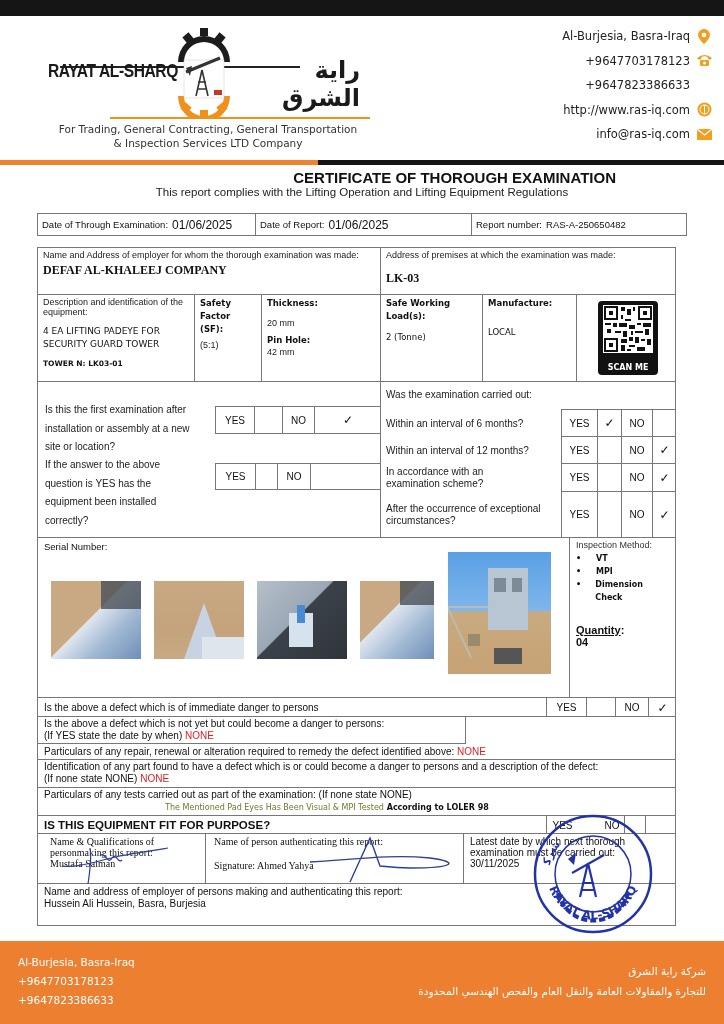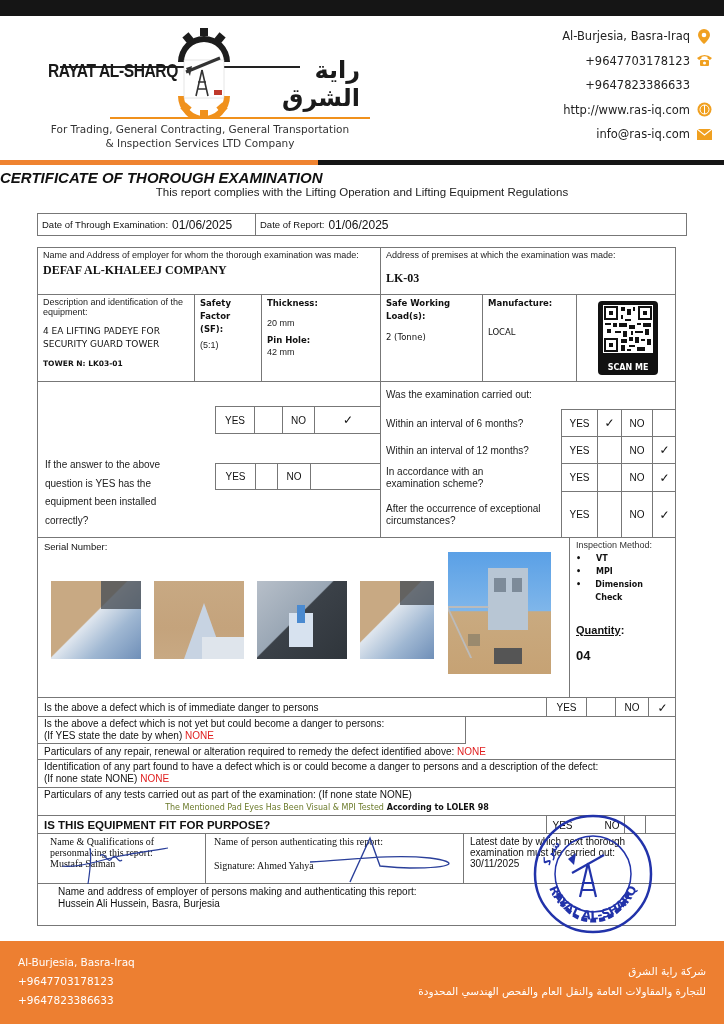--- a/index.html
+++ b/index.html
@@ -8,33 +8,33 @@
 
   .topbar { position: absolute; left: 0; top: 0; width: 724px; height: 16px; background: #151515; }
 
   
   .logo { position: absolute; left: 40px; top: 22px; width: 320px; height: 120px; }
   .logo-en { position: absolute; left: 8px; top: 38px; font-family: "Liberation Sans", sans-serif; font-weight: bold; font-size: 19px; letter-spacing: -0.5px; color: #1a1a1a; transform: scaleX(0.82); transform-origin: left center; }
   .logo-ar { position: absolute; left: 195px; top: 34px; font-family: "DejaVu Sans", sans-serif; font-weight: bold; font-size: 24px; color: #1a1a1a; direction: rtl; }
   .logo-line-top { position: absolute; left: 20px; top: 44px; width: 240px; height: 2px; background: #222; }
   .logo-line-bot { position: absolute; left: 70px; top: 95px; width: 260px; height: 2px; background: #f0911c; }
   .logo-gear { position: absolute; left: 132px; top: 4px; width: 64px; height: 92px; }
-  .logo-tagline { position: absolute; left: 0; top: 100px; width: 320px; text-align: center; font-size: 10.5px; line-height: 14px; color: #333; font-family: "DejaVu Sans", sans-serif; }
+  .logo-tagline { position: absolute; left: 8px; top: 100px; width: 320px; text-align: center; font-size: 10.5px; line-height: 14px; color: #333; font-family: "DejaVu Sans", sans-serif; }
 
   
   .contacts { position: absolute; right: 12px; top: 24px; width: 230px; }
   .contact-row { display: flex; justify-content: flex-end; align-items: center; height: 24.5px; font-family: "DejaVu Sans", sans-serif; font-size: 11.5px; color: #222; }
   .contact-row .ci { width: 16px; height: 16px; margin-left: 6px; display: inline-flex; align-items: center; justify-content: center; color: #f0a020; font-size: 13px; }
   .contact-row .ci.empty { visibility: hidden; }
 
   .divider { position: absolute; top: 160px; left: 0; width: 724px; height: 5px; display: flex; }
   .divider .o { width: 318px; background: #ef8330; }
   .divider .b { flex: 1; background: #151515; }
 
-  .title { position: absolute; top: 169px; left: 0; width: 616px; text-align: left; font-weight: bold; font-size: 15px; font-style: italic; }
+  .title { position: absolute; top: 169px; left: 0; width: 616px; text-align: right; font-weight: bold; font-size: 15px; }
   .subtitle { position: absolute; top: 186px; left: 0; width: 724px; text-align: center; font-size: 11.5px; color: #222; }
 
   .datebar { position: absolute; top: 213px; left: 37px; width: 650px; height: 23px; border: 1px solid #777; display: flex; font-size: 9.5px; }
   .datebar > div { display: flex; align-items: center; padding-left: 4px; border-right: 1px solid #777; }
   .datebar > div:last-child { border-right: none; }
   .datebar .big { font-size: 12px; margin-left: 4px; }
 
   .form { position: absolute; left: 37px; top: 247px; width: 639px; height: 679px; border: 1px solid #777; }
   .cell { position: absolute; border-right: 1px solid #777; border-bottom: 1px solid #777; font-size: 9px; padding: 2px 5px; }
   .lbl { color: #222; font-size: 9px; line-height: 10px; }
@@ -149,20 +149,24 @@
 
 <div class="datebar">
   <div style="width:218px;">
     <span>Date of Through Examination:</span>
     <span class="big">01/06/2025</span>
   </div>
   <div style="width:216px;">
     <span>Date of Report:</span>
     <span class="big">01/06/2025</span>
   </div>
+  <div style="flex:1;">
+    <span>Report number:</span>
+    <span style="margin-left:4px;">RAS-A-250650482</span>
+  </div>
 </div>
 
 <div class="form">
 
   <div class="cell" style="left:0;top:0;width:343px;height:47px;">
     <div class="lbl">Name and Address of employer for whom the thorough examination was made:</div>
     <div class="val-serif">DEFAF AL-KHALEEJ COMPANY</div>
   </div>
   <div class="cell" style="left:343px;top:0;width:295px;height:47px;border-right:none;">
     <div class="lbl">Address of premises at which the examination was made:</div>
@@ -204,20 +208,25 @@
           <rect x="20" y="3" width="2" height="2" fill="#111"></rect>
         <rect x="1" y="17" width="6" height="6" fill="none" stroke="#111" stroke-width="1"></rect>
           <rect x="3" y="19" width="2" height="2" fill="#111"></rect>
         <path d="M9 1h2v2h-2zM12 2h2v3h-2zM15 1h1v2h-1zM9 5h1v2h-1zM11 7h3v1h-3zM1 9h3v1h-3zM5 9h2v2h-2zM8 9h4v2h-4zM13 10h3v2h-3zM17 9h2v1h-2zM20 9h4v2h-4zM2 12h2v2h-2zM6 13h3v1h-3zM10 13h2v3h-2zM14 13h1v2h-1zM16 13h4v1h-4zM21 12h2v3h-2zM9 17h3v2h-3zM13 16h2v2h-2zM16 16h2v3h-2zM19 17h2v1h-2zM22 17h2v3h-2zM9 20h2v3h-2zM13 20h3v1h-3zM17 21h4v2h-4zM12 22h2v1h-2z" fill="#111"></path>
       </svg>
       <div style="position:absolute;left:0;bottom:3px;width:100%;text-align:center;color:#fff;font-family:'DejaVu Sans',sans-serif;font-size:8px;font-weight:bold;">SCAN ME</div>
     </div>
   </div>
 
   <div class="cell" style="left:0;top:134px;width:343px;height:156px;padding:0;">
+    <div class="q" style="left:7px;top:19px;width:170px;">
+      <div>Is this the first examination after</div>
+      <div>installation or assembly at a new</div>
+      <div>site or location?</div>
+    </div>
     <div class="yn" style="left:177px;top:24px;width:166px;height:28px;border-right:none;">
       <span style="width:39px;">YES</span>
       <span style="width:28px;"></span>
       <span style="width:32px;">NO</span>
       <span style="flex:1;font-size:12px;">✓</span>
     </div>
     <div class="q" style="left:7px;top:74px;width:170px;">
       <div>If the answer to the above</div>
       <div>question is YES has the</div>
       <div>equipment been installed</div>
@@ -302,21 +311,21 @@
       <div class="bold-sm" style="font-size:8px;display:flex;">
           <span style="width:20px;">•</span>
           <span>MPI</span>
         </div>
       <div class="bold-sm" style="font-size:8px;display:flex;">
           <span style="width:20px;">•</span>
           <span>Dimension Check</span>
         </div>
     </div>
     <div style="margin-top:20px;font-size:11px;font-weight:bold;"><span style="text-decoration:underline;">Quantity</span><span>:</span></div>
-    <div style="margin-top:12px;font-size:13px;font-weight:bold;">04</div>
+    <div style="margin-top:0;font-size:11px;font-weight:bold;">04</div>
   </div>
 
   <div class="cell" style="left:0;top:450px;width:638px;height:19px;padding:0 6px;border-right:none;display:flex;align-items:center;font-size:10px;">
     <span>Is the above a defect which is of immediate danger to persons</span>
   </div>
   <div style="position:absolute;left:508px;top:450px;width:130px;height:19px;display:flex;font-size:10px;">
     <span style="width:40px;border-left:1px solid #777;display:flex;align-items:center;justify-content:center;">YES</span>
     <span style="width:29px;border-left:1px solid #777;"></span>
     <span style="width:33px;border-left:1px solid #777;display:flex;align-items:center;justify-content:center;">NO</span>
     <span style="flex:1;border-left:1px solid #777;display:flex;align-items:center;justify-content:center;font-size:12px;">✓</span>
@@ -359,21 +368,21 @@
   <div class="cell" style="left:168px;top:586px;width:258px;height:50px;padding:2px 8px;font-family:'Liberation Serif',serif;font-size:10px;line-height:11px;">
     <div>Name of person authenticating this report:</div>
     <div style="margin-top:13px;">Signature: Ahmed Yahya</div>
   </div>
   <div class="cell" style="left:426px;top:586px;width:212px;height:50px;padding:2px 6px;border-right:none;font-size:10px;line-height:11px;">
     <div>Latest date by which next thorough</div>
     <div>examination must be carried out:</div>
     <div>30/11/2025</div>
   </div>
 
-  <div style="position:absolute;left:0;top:636px;width:638px;height:43px;padding:2px 6px;font-size:10px;line-height:12px;margin-left:14px;">
+  <div style="position:absolute;left:0;top:636px;width:638px;height:43px;padding:2px 6px;font-size:10px;line-height:12px;">
     <div>Name and address of employer of persons making and authenticating this report:</div>
     <div>Hussein Ali Hussein, Basra, Burjesia</div>
   </div>
 </div>
 
 <svg class="sig" style="left:60px;top:838px;" width="110" height="50" viewBox="0 0 110 50">
   <path d="M2 28 C20 30 40 22 60 18 C75 15 95 12 108 10 M30 10 C32 20 30 32 28 46 M40 18 C44 12 48 28 52 20 C56 14 58 26 62 22" stroke="#2a3f9a" stroke-width="1.2" fill="none"></path>
 </svg>
 <svg class="sig" style="left:270px;top:836px;" width="200" height="50" viewBox="0 0 200 50">
   <path d="M40 26 C80 24 120 18 160 22 C190 26 185 32 140 32 C120 32 115 30 110 30 L100 2 L80 46" stroke="#2a3f9a" stroke-width="1.4" fill="none"></path>

